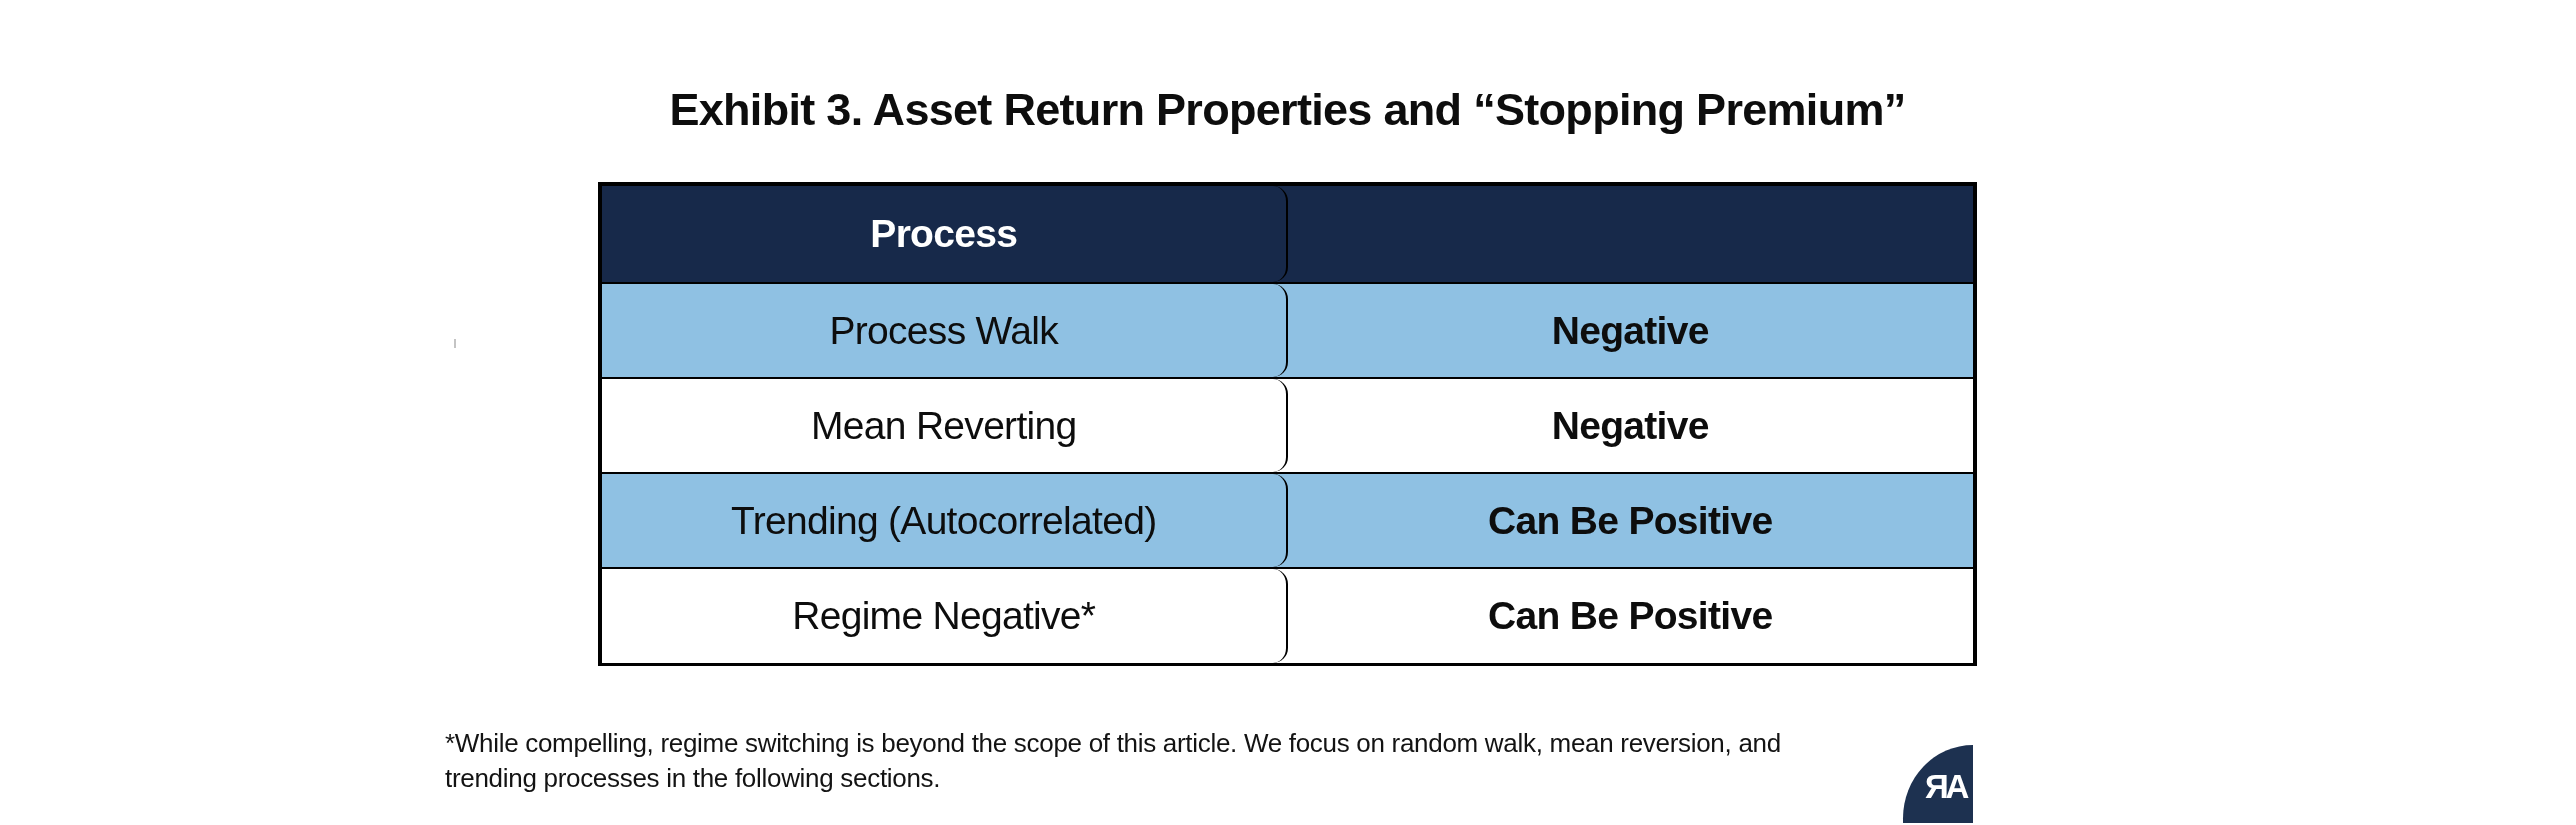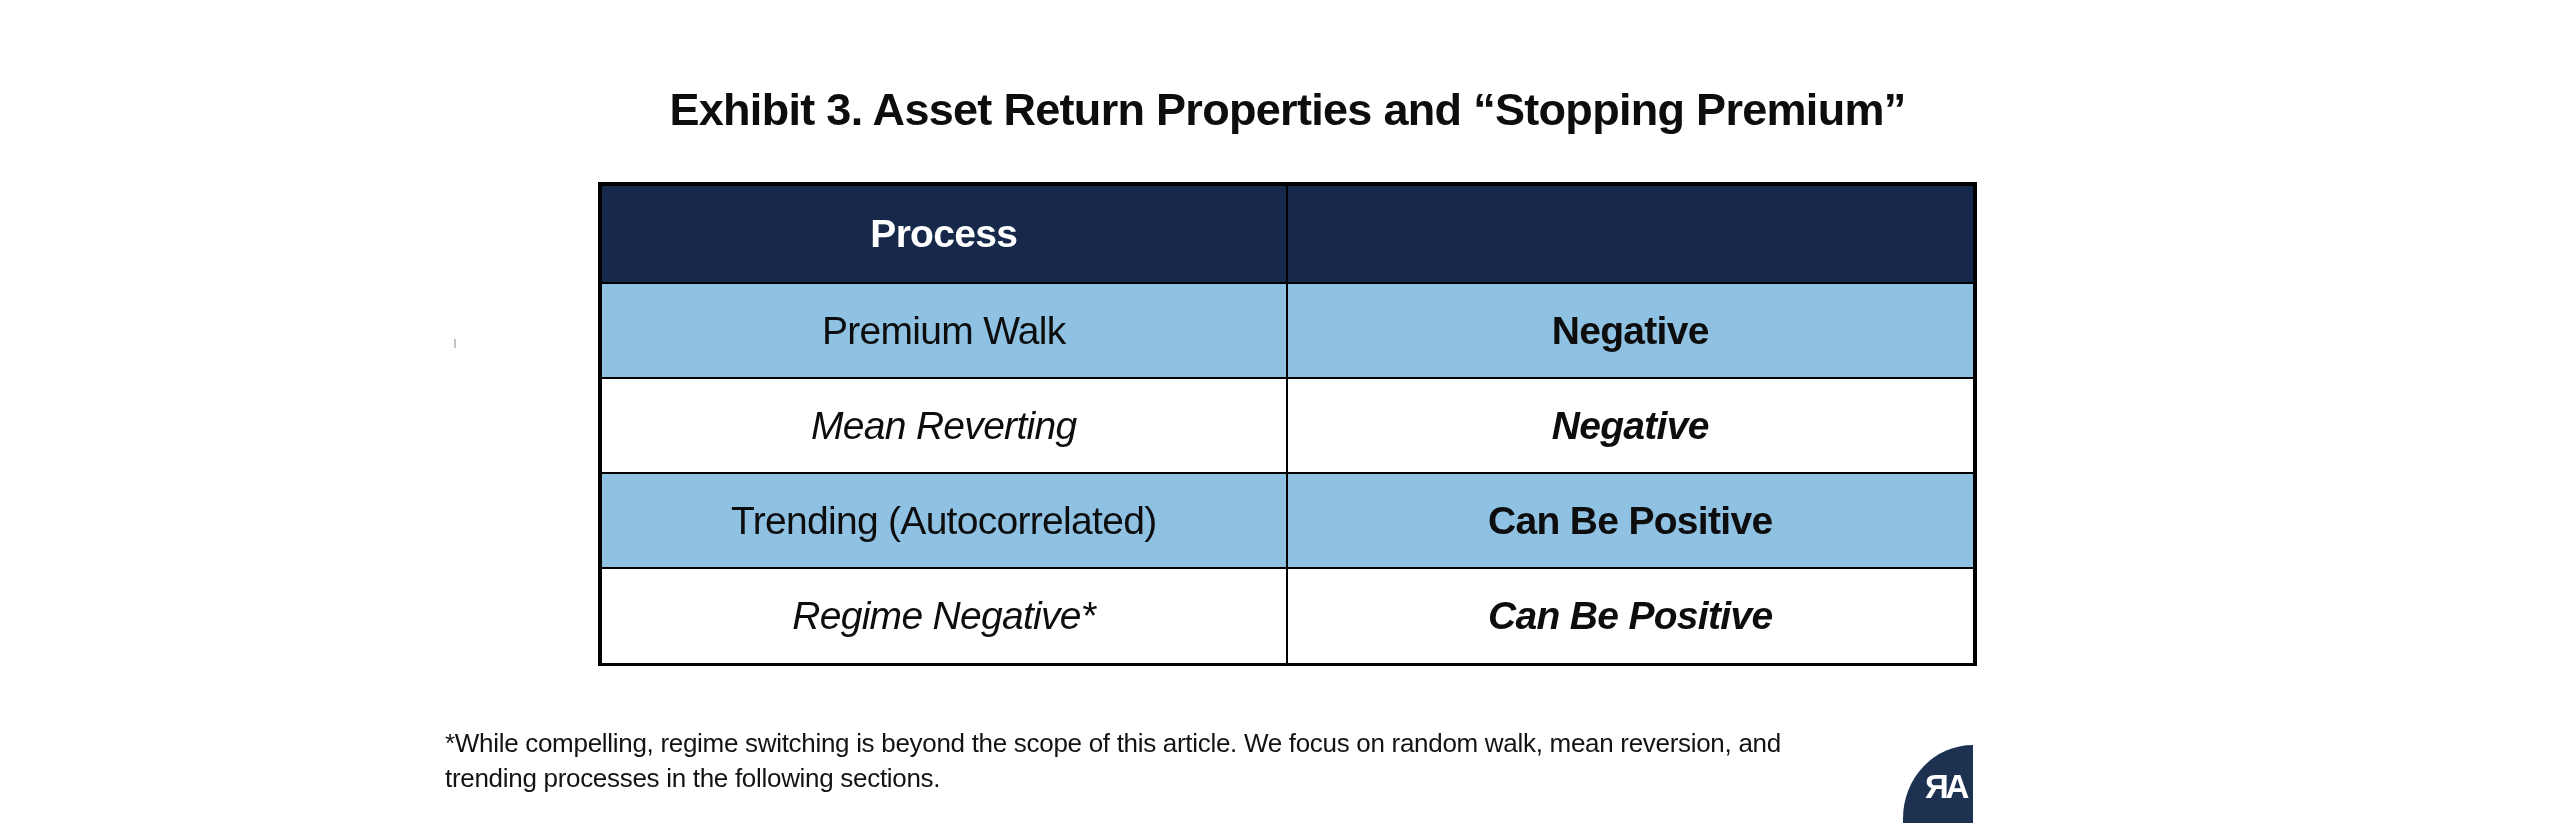--- a/index.html
+++ b/index.html
@@ -14,27 +14,27 @@
 
   .data-table {
     position:absolute; left:598px; top:146px; width:1379px; height:484px;
     box-sizing:border-box; border:4.1px solid #000000;
     display:grid; grid-template-rows:98px 95px 95px 95px 94px;
   }
   .t-row { display:grid; grid-template-columns:1fr 1fr; box-sizing:border-box; }
   .t-row.sep { border-bottom:2.7px solid #000000; }
   .t-cell {
     display:flex; align-items:center; justify-content:center;
-    box-sizing:border-box; font-size:39px; color:#0d0d0d; letter-spacing:-0.7px;
+    box-sizing:border-box; font-size:39px; color:#0d0d0d; letter-spacing:-0.7px;border-radius:15px;
   }
   .t-cell.divider { border-right:2.7px solid #000000; }
   .header-row { background:#17294a; }
   .header-row .t-cell { color:#ffffff; font-weight:bold; }
   .row-blue { background:#8fc1e3; }
-  .row-white { background:#ffffff;font-style:italic; }
+  .row-white { background:#ffffff; }
   .premium-cell { font-weight:bold; }
 
   .footnote {
     position:absolute; left:445px; top:690px;
     font-size:26px; line-height:35px; color:#131313; letter-spacing:-0.3px;
   }
   .source-line {
     position:absolute; left:445px; top:768px;
     font-size:26px; color:#131313; letter-spacing:-0.3px;
   }
@@ -68,21 +68,21 @@
 
   <div class="exhibit-title">Exhibit 3. Asset Return Properties and “Stopping Premium”</div>
 
   <div class="data-table">
 
     <div class="t-row header-row sep">
       <div class="t-cell divider">Process</div>
     </div>
 
     <div class="t-row row-blue sep">
-      <div class="t-cell divider">Premium Walk</div>
+      <div class="t-cell divider">Process Walk</div>
       <div class="t-cell premium-cell">Negative</div>
     </div>
 
     <div class="t-row row-white sep">
       <div class="t-cell divider">Mean Reverting</div>
       <div class="t-cell premium-cell">Negative</div>
     </div>
 
     <div class="t-row row-blue sep">
       <div class="t-cell divider">Trending (Autocorrelated)</div>

